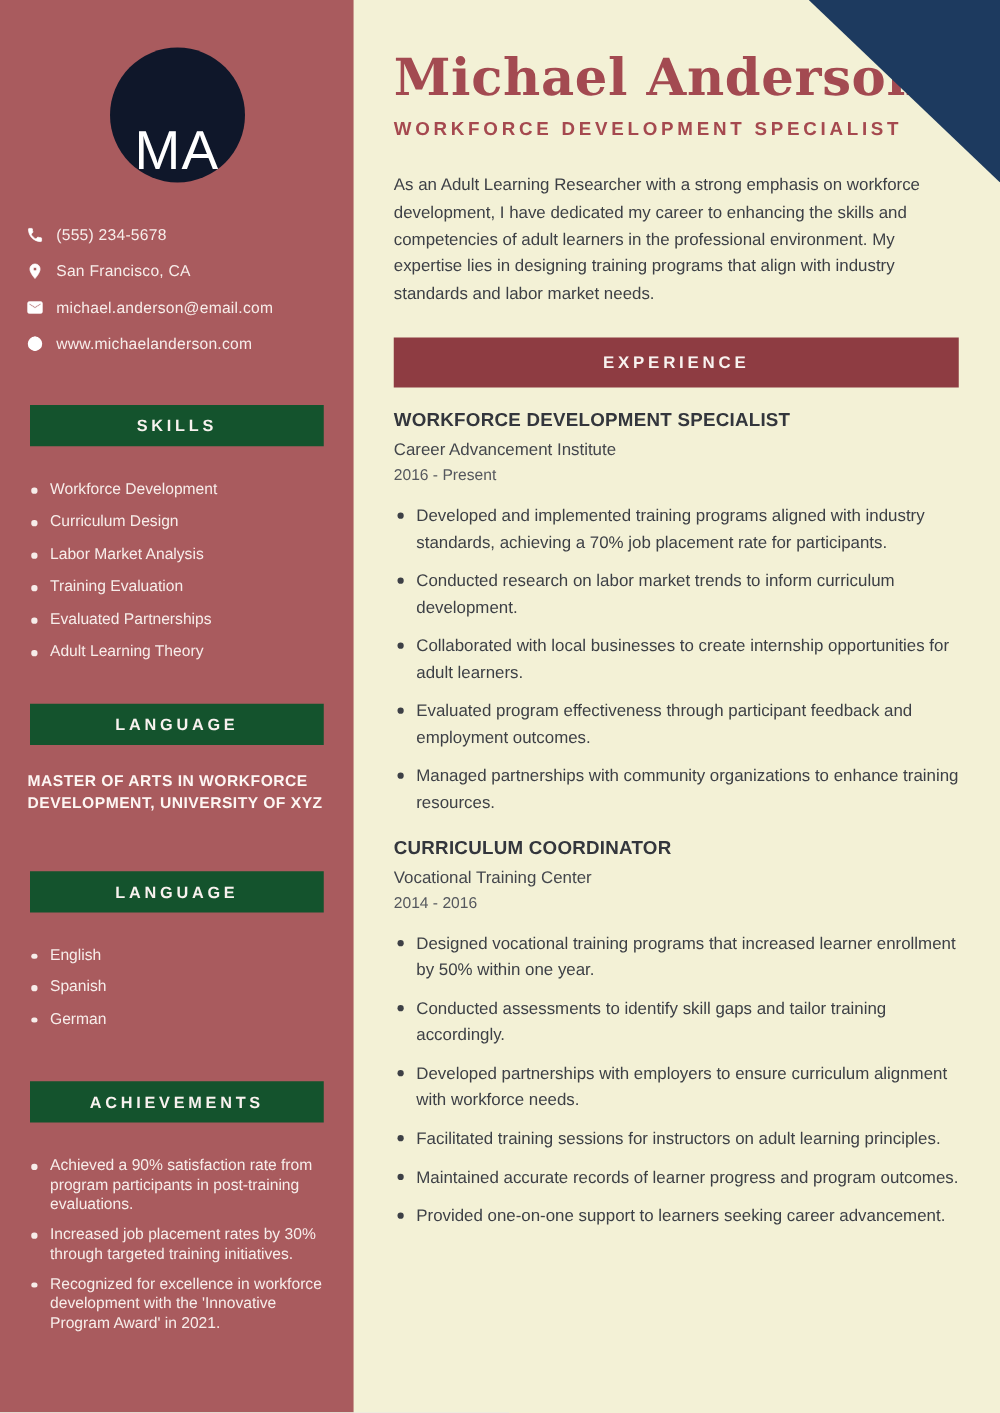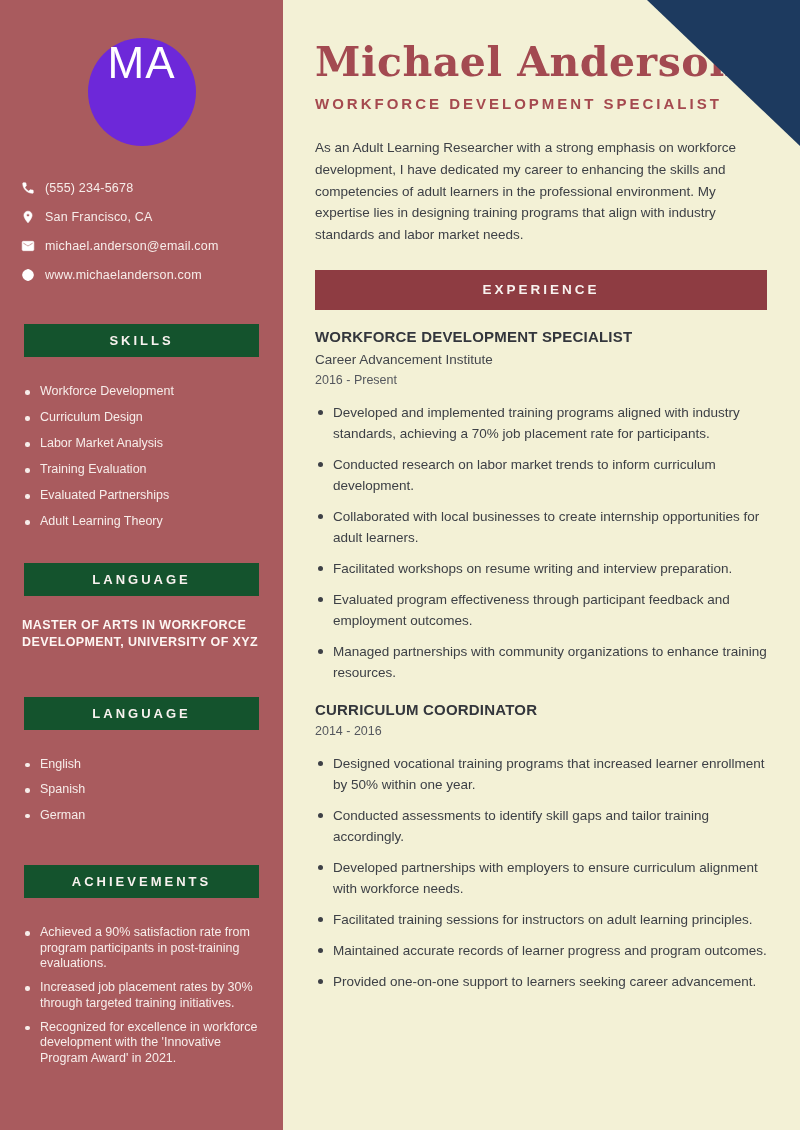--- a/index.html
+++ b/index.html
@@ -7,22 +7,22 @@
   .page {
     width:800px; height:1130px; display:flex; overflow:hidden;
     font-family:"Liberation Sans", sans-serif; margin:0 auto; background:#f3f1d6;
   }
 
   
   .sidebar {
     width:283px; flex-shrink:0; background:#a95b5e; color:#f7edea;
   }
   .avatar {
-    width:108px; height:108px; border-radius:50%; background:#6d28d9;
-    margin:38px auto 0; display:flex; align-items:flex-start; justify-content:center;
+    width:108px; height:108px; border-radius:50%; background:#0f172a;
+    margin:38px auto 0; display:flex; align-items:flex-end; justify-content:center;
     color:#ffffff; font-size:44px; font-weight:500; letter-spacing:1px;
   }
   .contact { margin:34px 14px 0 20px; }
   .contact-row { display:flex; align-items:center; margin-bottom:14px; }
   .contact-row .cicon { width:15px; height:15px; margin-right:10px; flex-shrink:0; display:flex; align-items:center; justify-content:center; }
   .contact-row .cicon svg { width:14px; height:14px; fill:#ffffff; stroke:#ffffff; }
   .contact-row .ctext { font-size:12.5px; letter-spacing:0.2px; }
 
   .side-banner {
     margin:0 24px; height:33px; background:#14532d;
@@ -184,28 +184,28 @@
     </div>
 
     <section class="job">
       <div class="job-title">WORKFORCE DEVELOPMENT SPECIALIST</div>
       <div class="job-company">Career Advancement Institute</div>
       <div class="job-dates">2016 - Present</div>
       <ul class="job-bullets">
         <li>Developed and implemented training programs aligned with industry standards, achieving a 70% job placement rate for participants.</li>
         <li>Conducted research on labor market trends to inform curriculum development.</li>
         <li>Collaborated with local businesses to create internship opportunities for adult learners.</li>
-        <li>Facilitated workshops on resume writing and interview preparation.</li>
         <li>Evaluated program effectiveness through participant feedback and employment outcomes.</li>
         <li>Managed partnerships with community organizations to enhance training resources.</li>
       </ul>
     </section>
 
     <section class="job job2">
       <div class="job-title">CURRICULUM COORDINATOR</div>
+      <div class="job-company">Vocational Training Center</div>
       <div class="job-dates">2014 - 2016</div>
       <ul class="job-bullets">
         <li>Designed vocational training programs that increased learner enrollment by 50% within one year.</li>
         <li>Conducted assessments to identify skill gaps and tailor training accordingly.</li>
         <li>Developed partnerships with employers to ensure curriculum alignment with workforce needs.</li>
         <li>Facilitated training sessions for instructors on adult learning principles.</li>
         <li>Maintained accurate records of learner progress and program outcomes.</li>
         <li>Provided one-on-one support to learners seeking career advancement.</li>
       </ul>
     </section>

